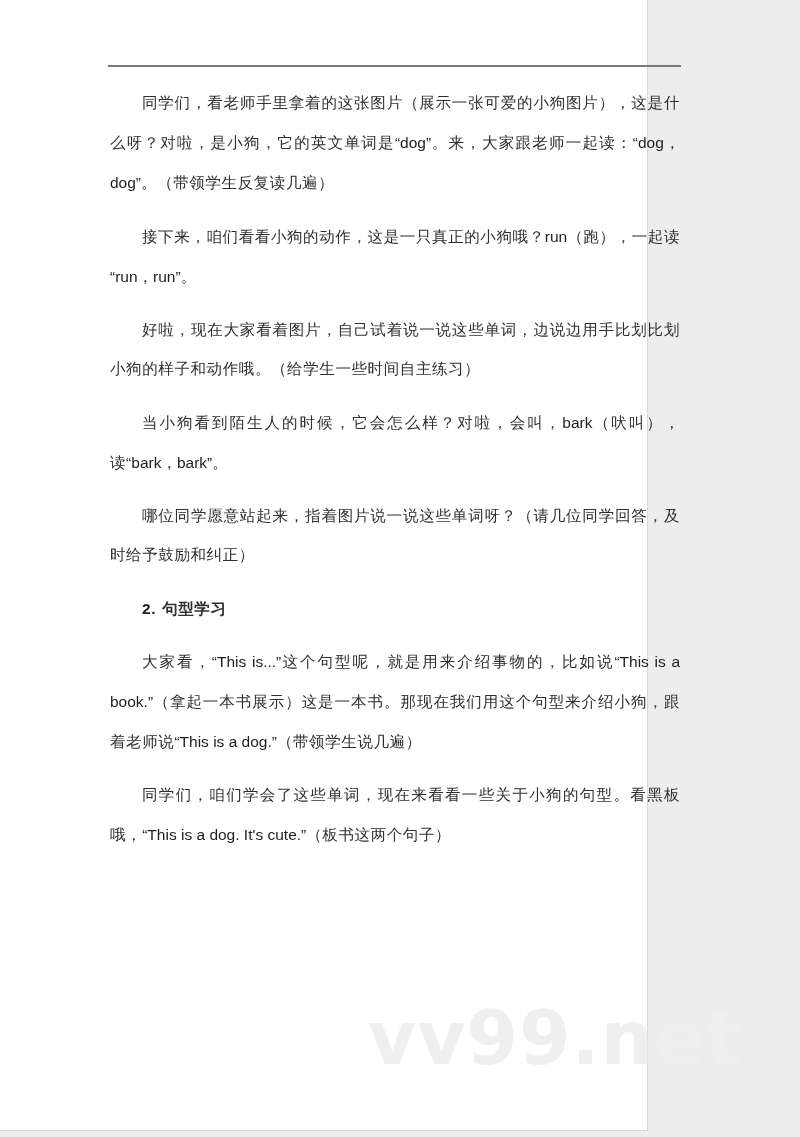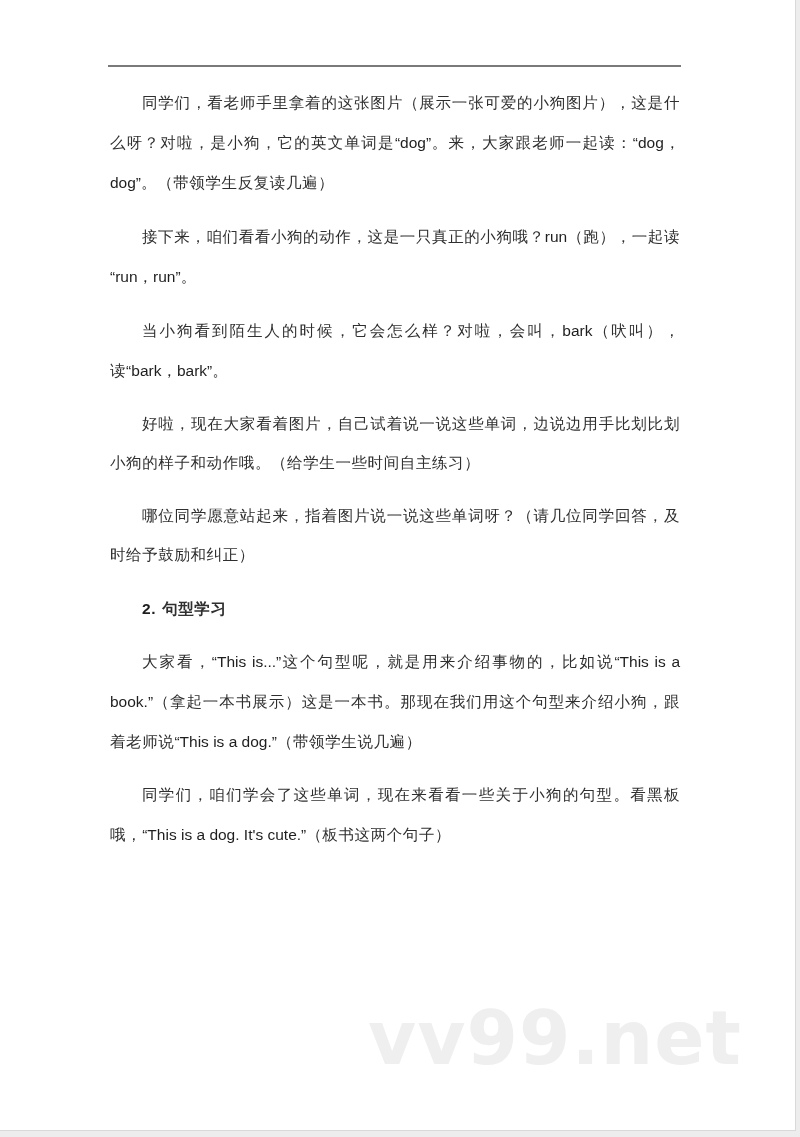--- a/index.html
+++ b/index.html
@@ -11,21 +11,21 @@
       width: 800px;
       height: 1137px;
       position: relative;
       overflow: hidden;
       font-family: "DejaVu Serif", "Liberation Serif", serif;
     }
     .page {
       position: absolute;
       left: 0;
       top: 0;
-      width: 796px;
+      width: 648px;
       height: 1131px;
       background: #ffffff;
       border-right: 1px solid #d9d9d9;
       border-bottom: 1px solid #d9d9d9;
       box-sizing: border-box;
     }
     .header-rule {
       position: absolute;
       left: 108px;
       top: 65px;
@@ -86,25 +86,25 @@
     <p class="para">
       <span>同学们，看老师手里拿着的这张图片（展示一张可爱的小狗图片），这是什么呀？对啦，是小狗，它的英文单词是</span><span class="en">“dog”</span><span>。来，大家跟老师一起读：</span><span class="en">“dog，dog”</span><span>。（带领学生反复读几遍）</span>
     </p>
 
 
     <p class="para">
       <span>接下来，咱们看看小狗的动作，这是一只真正的小狗哦？</span><span class="en">run</span><span>（跑），一起读 </span><span class="en">“run，run”</span><span>。</span>
     </p>
 
     <p class="para">
-      <span>当小狗看到陌生人的时候，它会怎么样？对啦，会叫，</span><span class="en">bark</span><span>（吠叫），读</span><span class="en">“bark，bark”</span><span>。</span>
+      <span>好啦，现在大家看着图片，自己试着说一说这些单词，边说边用手比划比划小狗的样子和动作哦。（给学生一些时间自主练习）</span>
     </p>
 
     <p class="para">
-      <span>好啦，现在大家看着图片，自己试着说一说这些单词，边说边用手比划比划小狗的样子和动作哦。（给学生一些时间自主练习）</span>
+      <span>当小狗看到陌生人的时候，它会怎么样？对啦，会叫，</span><span class="en">bark</span><span>（吠叫），读</span><span class="en">“bark，bark”</span><span>。</span>
     </p>
 
     <p class="para">
       <span>哪位同学愿意站起来，指着图片说一说这些单词呀？（请几位同学回答，及时给予鼓励和纠正）</span>
     </p>
 
     <p class="heading">
       <span class="num">2.</span>
       <span>句型学习</span>
     </p>

